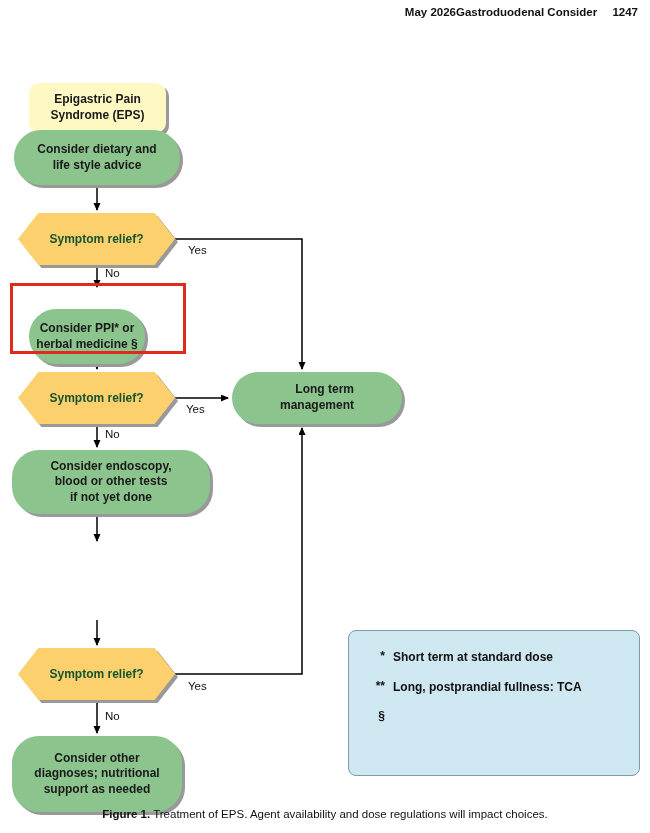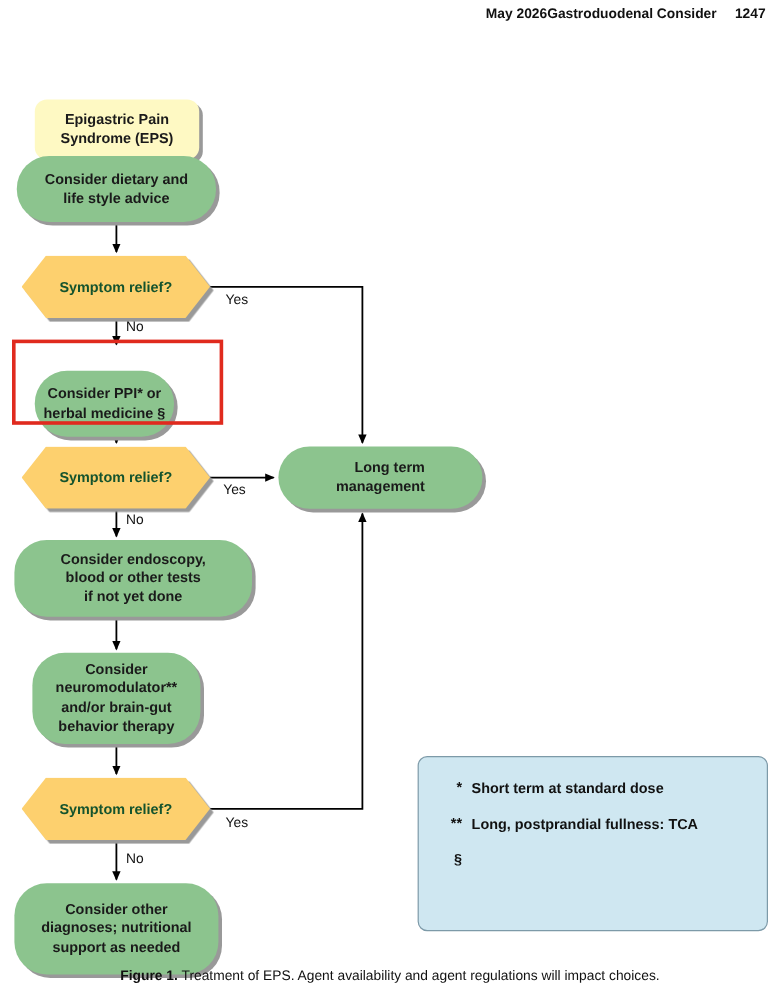--- a/index.html
+++ b/index.html
@@ -114,26 +114,20 @@
     <span>Long term
 management</span>
   </div>
 
   <div class="box green" style="left:12px; top:450px; width:198px; height:64px;">
     <span>Consider endoscopy,
 blood or other tests
 if not yet done</span>
   </div>
 
-  <div class="box green" style="left:27px; top:544px; width:140px; height:76px;">
-    <span>Consider
-neuromodulator**
-and/or brain-gut
-behavior therapy</span>
-  </div>
 
   <div class="hexwrap" style="left:18px; top:648px; width:157px; height:52px;">
     <div class="hex">
       <span>Symptom relief?</span>
     </div>
   </div>
 
   <span class="elabel" style="left:188px; top:680px;">Yes</span>
   <span class="elabel" style="left:105px; top:710px;">No</span>
 
@@ -151,16 +145,16 @@
     <div class="litem">
       <span class="lsym">**</span>
       <span class="ltext">Long, postprandial fullness: TCA</span>
     </div>
     <div class="litem">
       <span class="lsym">§</span>
     </div>
   </div>
 
   <div class="caption">
-    <span class="cb">Figure 1.</span><span>Treatment of EPS. Agent availability and agent regulations will impact choices.</span>
+    <span class="cb">Figure 1.</span><span>Treatment of EPS. Agent availability and dose regulations will impact choices.</span>
   </div>
 
 </div>
 
 </body></html>

